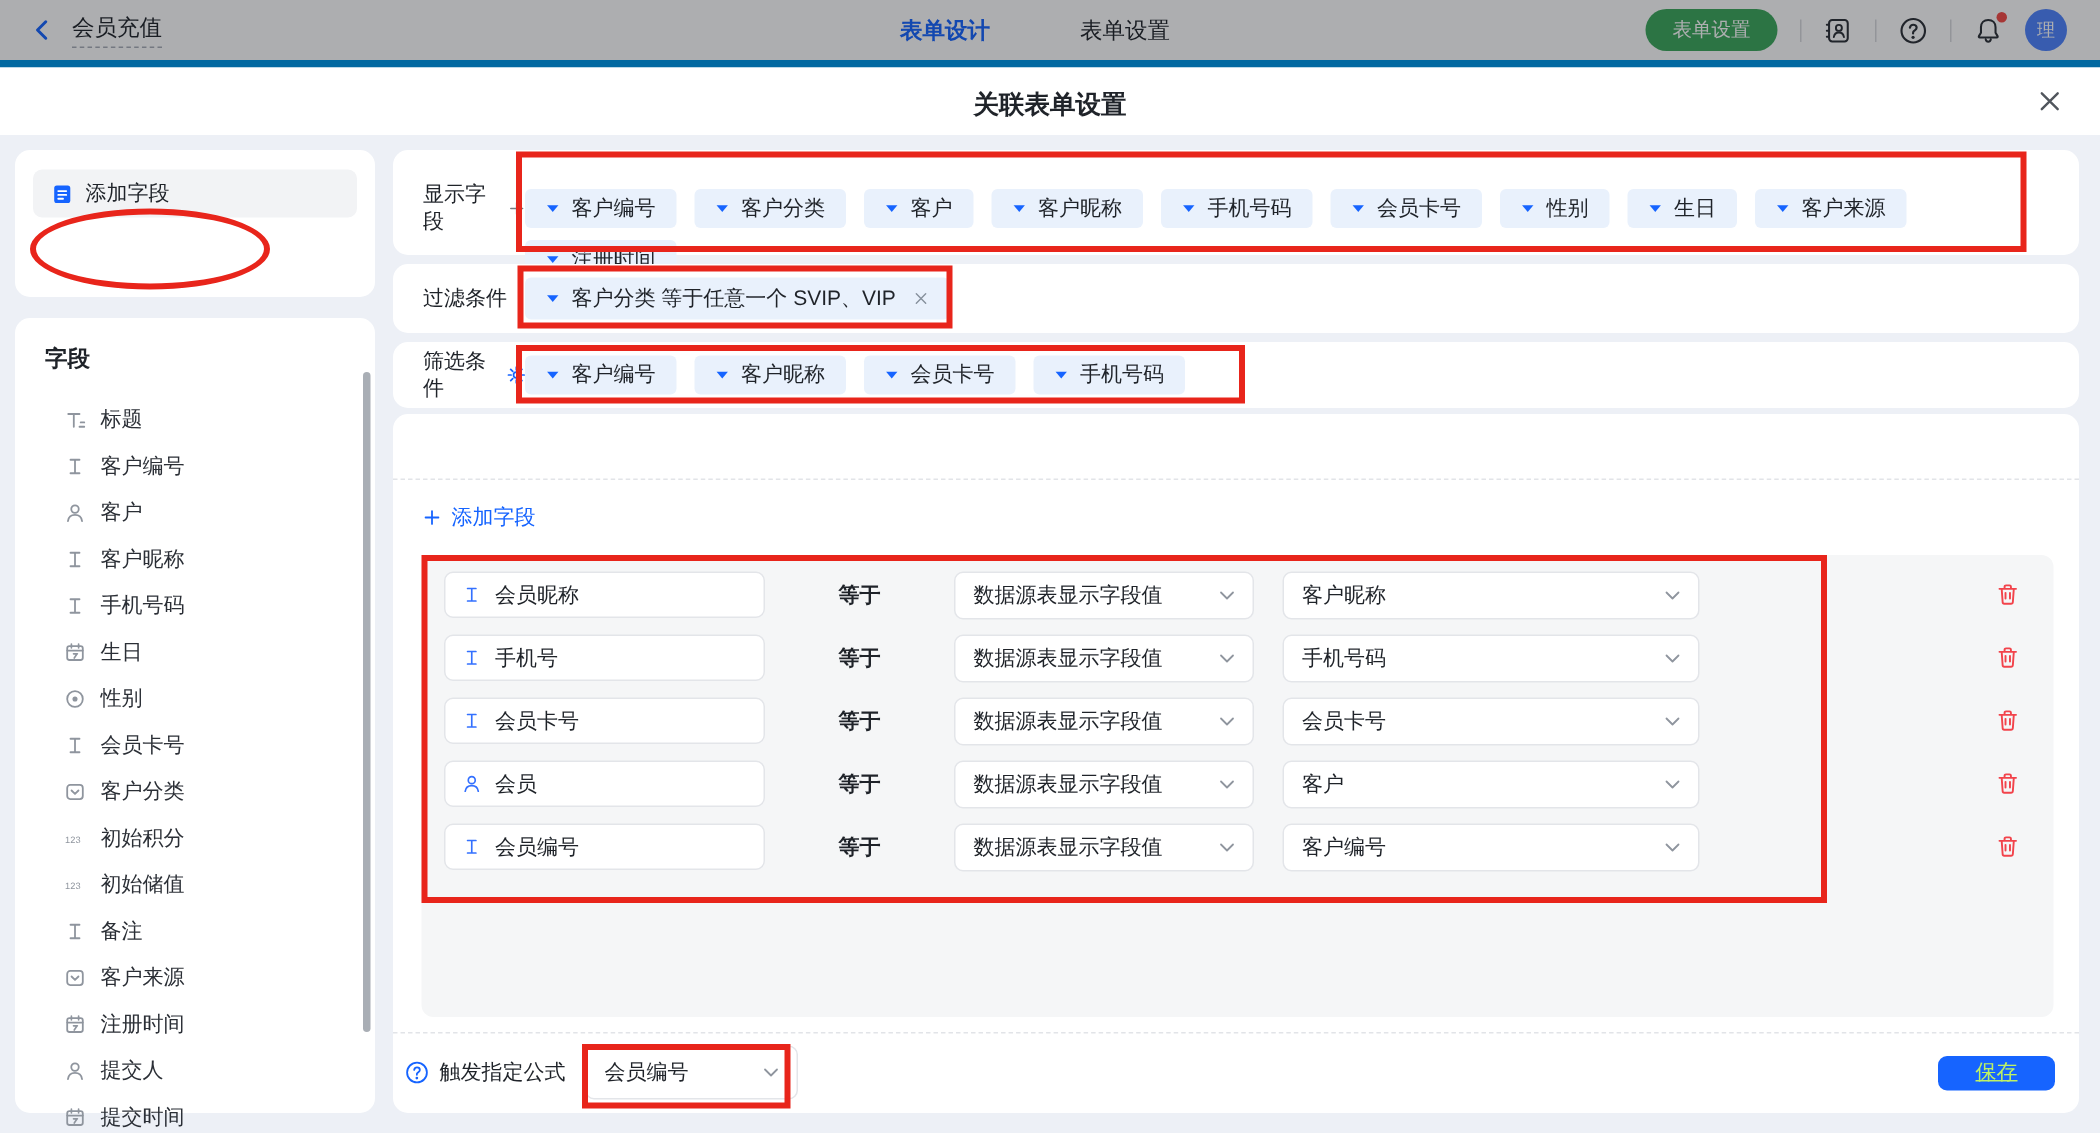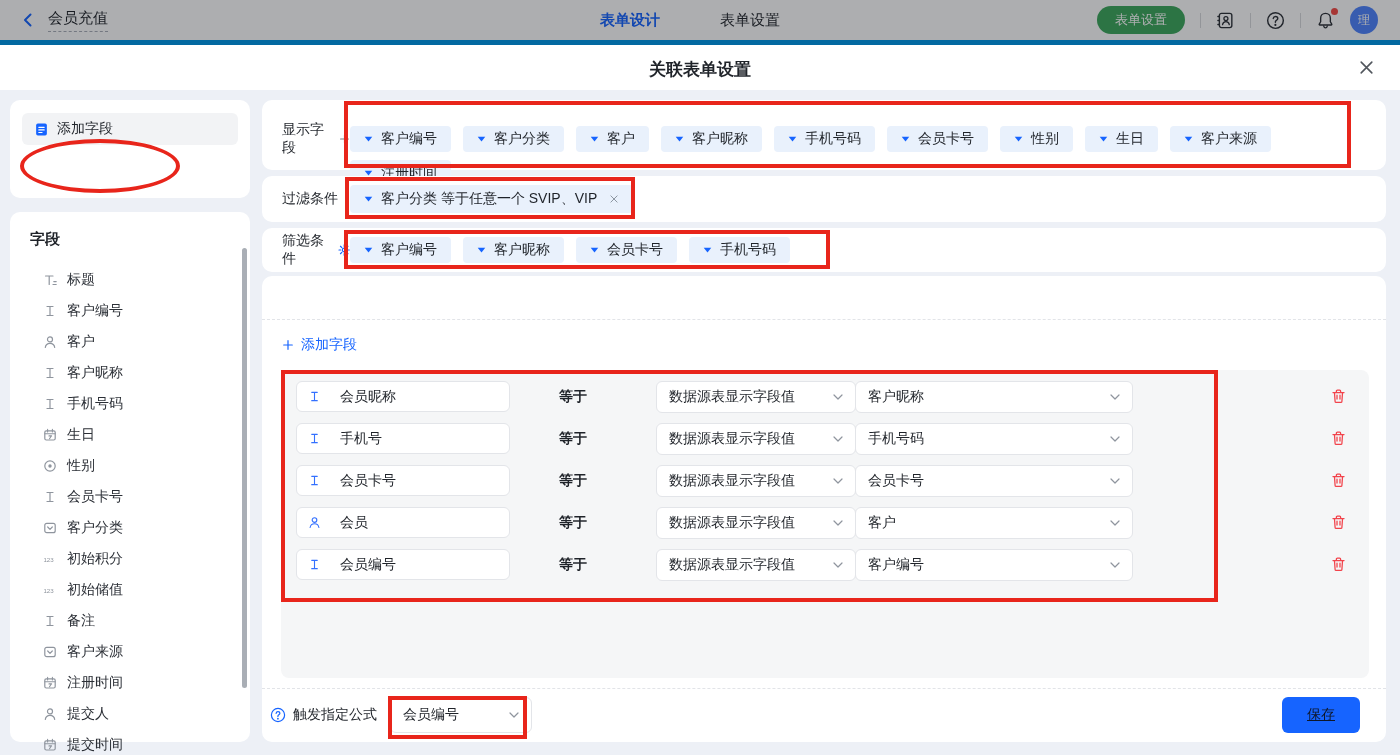--- a/index.html
+++ b/index.html
@@ -77,37 +77,37 @@
   #card-main { left:262px; top:276px; width:1124px; height:466px; }
   .hint { position:absolute; top:13px; left:20px; font-size:14px; color:#8F959E; }
   .dash1 { position:absolute; top:43px; left:0; right:0; border-top:1px dashed #E2E4E8; }
   .addf { position:absolute; top:60px; left:20px; display:flex; align-items:center; gap:7px;
           color:#1664FF; font-size:14px; cursor:pointer;text-align:center; }
   .addf .fi { width:12px; height:12px; }
   .rules { position:absolute; top:94px; left:19px; width:1088px; height:308px; background:#F5F6F7;
            border-radius:8px; padding-top:11px; }
   .rrow { position:relative; height:31px; margin-bottom:11px; }
   .rinp { position:absolute; left:15px; top:0; width:214px; height:31px; background:#fff;
-          border:1px solid #E3E5E9; border-radius:6px; display:flex; align-items:center; gap:19px;
+          border:1px solid #E3E5E9; border-radius:6px; display:flex; align-items:center; gap:9px;
           padding:0 11px; font-size:14px; cursor:text; }
   .rinp .fi { width:13px; height:13px; color:#3370FF; flex-shrink:0; }
   .rop { position:absolute; left:278px; top:7px; font-size:14px; font-weight:700; }
   .sel { height:32px; background:#fff; border:1px solid #E3E5E9; border-radius:6px;
          display:flex; align-items:center; padding:0 12px; font-size:14px; cursor:pointer; }
   .chev { margin-left:auto; width:10px; height:6px; color:#8F959E; flex-shrink:0; }
-  .rsel1 { position:absolute; left:355px; top:0; width:200px;margin-left:20px; }
+  .rsel1 { position:absolute; left:355px; top:0; width:200px; }
   .rsel2 { position:absolute; left:574px; top:0; width:278px; }
   .rtrash { position:absolute; left:1049px; top:7px; width:17px; height:17px; color:#F2434B; cursor:pointer; }
   .dash2 { position:absolute; top:412px; left:0; right:0; border-top:1px dashed #E2E4E8; }
   .cfooter { position:absolute; top:412px; left:0; right:0; bottom:0; display:flex; align-items:center;
-             padding:0 26px 0 8px; }
+             padding:0 16px 0 8px; }
   .help-ic { width:16px; height:16px; color:#1664FF; margin-right:7px; cursor:pointer; }
   .cf-label { font-size:14px; }
   .cf-sel { width:142px; margin-left:13px; height:36px; }
-  .save { margin-left:auto; width:78px; height:36px; background:#1664FF; color:#0f172a; border:none;
+  .save { margin-left:auto; width:78px; height:23px; background:#1664FF; color:#bef264; border:none;
           border-radius:6px; font-size:14px; font-family:inherit; cursor:pointer;text-decoration:underline; }
 
   
   .anno { position:absolute; border:4px solid #E8251B; z-index:40; pointer-events:none; }
   #a-display { left:344px; top:101px; width:1007px; height:67px; }
   #a-filter  { left:345px; top:177px; width:290px;  height:42px; }
   #a-screen  { left:344px; top:230px; width:486px;  height:39px; }
   #a-rules   { left:281px; top:370px; width:937px;  height:232px; }
   #a-formula { left:388px; top:696px; width:139px;  height:43px; }
   #a-ellipse { left:20px;  top:139px; width:160px;  height:54px; border-radius:50%; }

